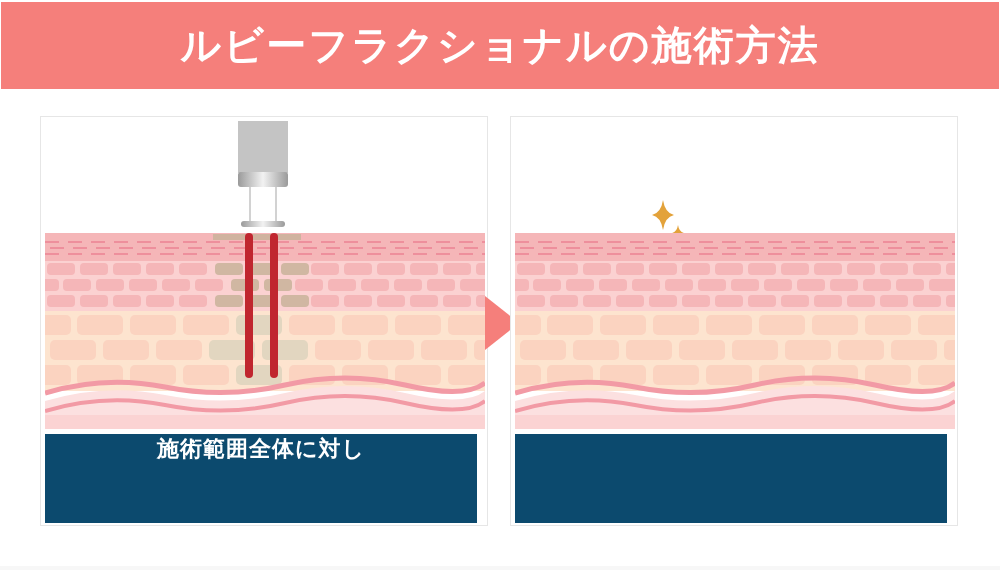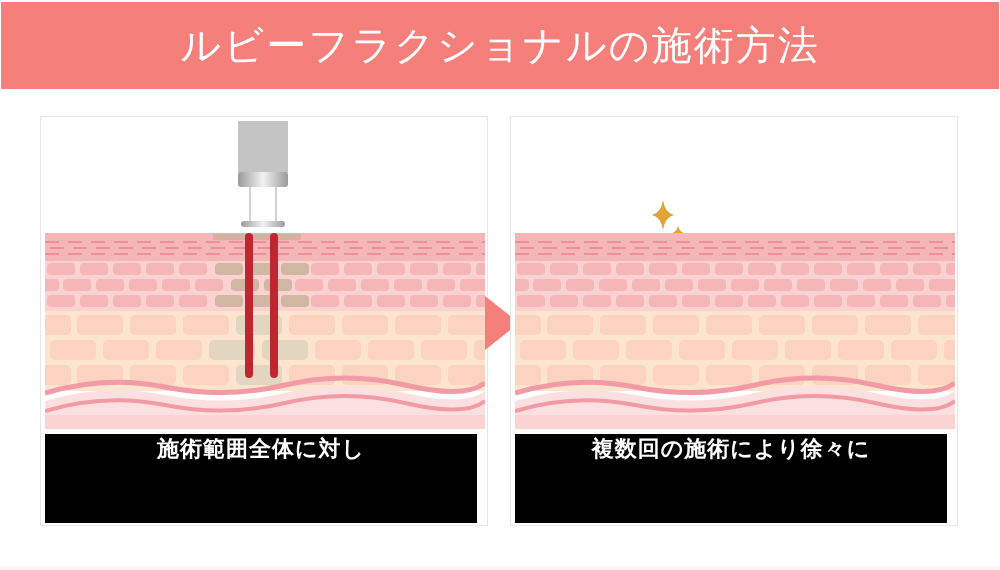--- a/index.html
+++ b/index.html
@@ -1,24 +1,24 @@
 <!DOCTYPE html>
 <html><head>
 <meta charset="utf-8">
 <style>
   html,body{margin:0;padding:0;}
   body{width:1000px;height:570px;background:#f7f7f7;position:relative;overflow:hidden;font-family:"DejaVu Sans","Liberation Sans",sans-serif;}
   .page{position:absolute;left:0;top:0;width:1000px;height:566px;background:#fff;}
   .banner{position:absolute;left:1px;top:2px;width:998px;height:87px;background:#f57f7b;display:flex;align-items:center;justify-content:center;}
-  .banner-title{color:#fff;font-family:"DejaVu Serif","Liberation Serif",serif;font-size:40px;letter-spacing:2px;font-weight:normal;}
+  .banner-title{color:#fff;font-family:"DejaVu Serif","Liberation Serif",serif;font-size:40px;letter-spacing:2px;font-weight:bold;}
   .panel{position:absolute;top:116px;width:448px;height:410px;border:1px solid #e6e6e6;background:#fff;box-sizing:border-box;}
   .panel-left{left:40px;}
   .panel-right{left:510px;}
   .skin{position:absolute;left:4px;top:116px;width:440px;height:196px;}
-  .caption{position:absolute;left:4px;top:317px;width:432px;height:89px;background:#000000;display:flex;flex-direction:column;align-items:center;justify-content:space-between;}
+  .caption{position:absolute;left:4px;top:317px;width:432px;height:89px;background:#0c4a6e;display:flex;flex-direction:column;align-items:center;justify-content:space-between;}
   .caption span{color:#fff;font-weight:bold;font-size:22px;line-height:30px;letter-spacing:1px;}
   .arrow{position:absolute;left:485px;top:296px;width:0;height:0;border-top:27px solid transparent;border-bottom:27px solid transparent;border-left:34px solid #f57f7b;}
   .device{position:absolute;}
   .sparkle{position:absolute;}
 </style>
 </head>
 <body>
 
 <div class="page">
 
@@ -247,17 +247,16 @@
           <rect x="350" y="132" width="46" height="20" rx="5"></rect>
           <rect x="403" y="132" width="46" height="20" rx="5"></rect>
       </g>
       <path d="M0 168 Q60 150 120 162 T240 160 T360 160 T440 158 L440 196 L0 196 Z" fill="#fce0e0"></path>
       <path d="M0 160 Q60 142 120 154 T240 152 T360 152 T440 150" fill="none" stroke="#f29aa5" stroke-width="5"></path>
       <path d="M0 178 Q60 160 120 172 T240 170 T360 170 T440 168" fill="none" stroke="#f29aa5" stroke-width="4"></path>
       <rect x="0" y="182" width="440" height="14" fill="#fbd3d3"></rect>
     </svg>
 
     <div class="caption">
-      <span>複数回の施術により徐々に</span>
     </div>
   </div>
 
 </div>
 
 </body></html>

